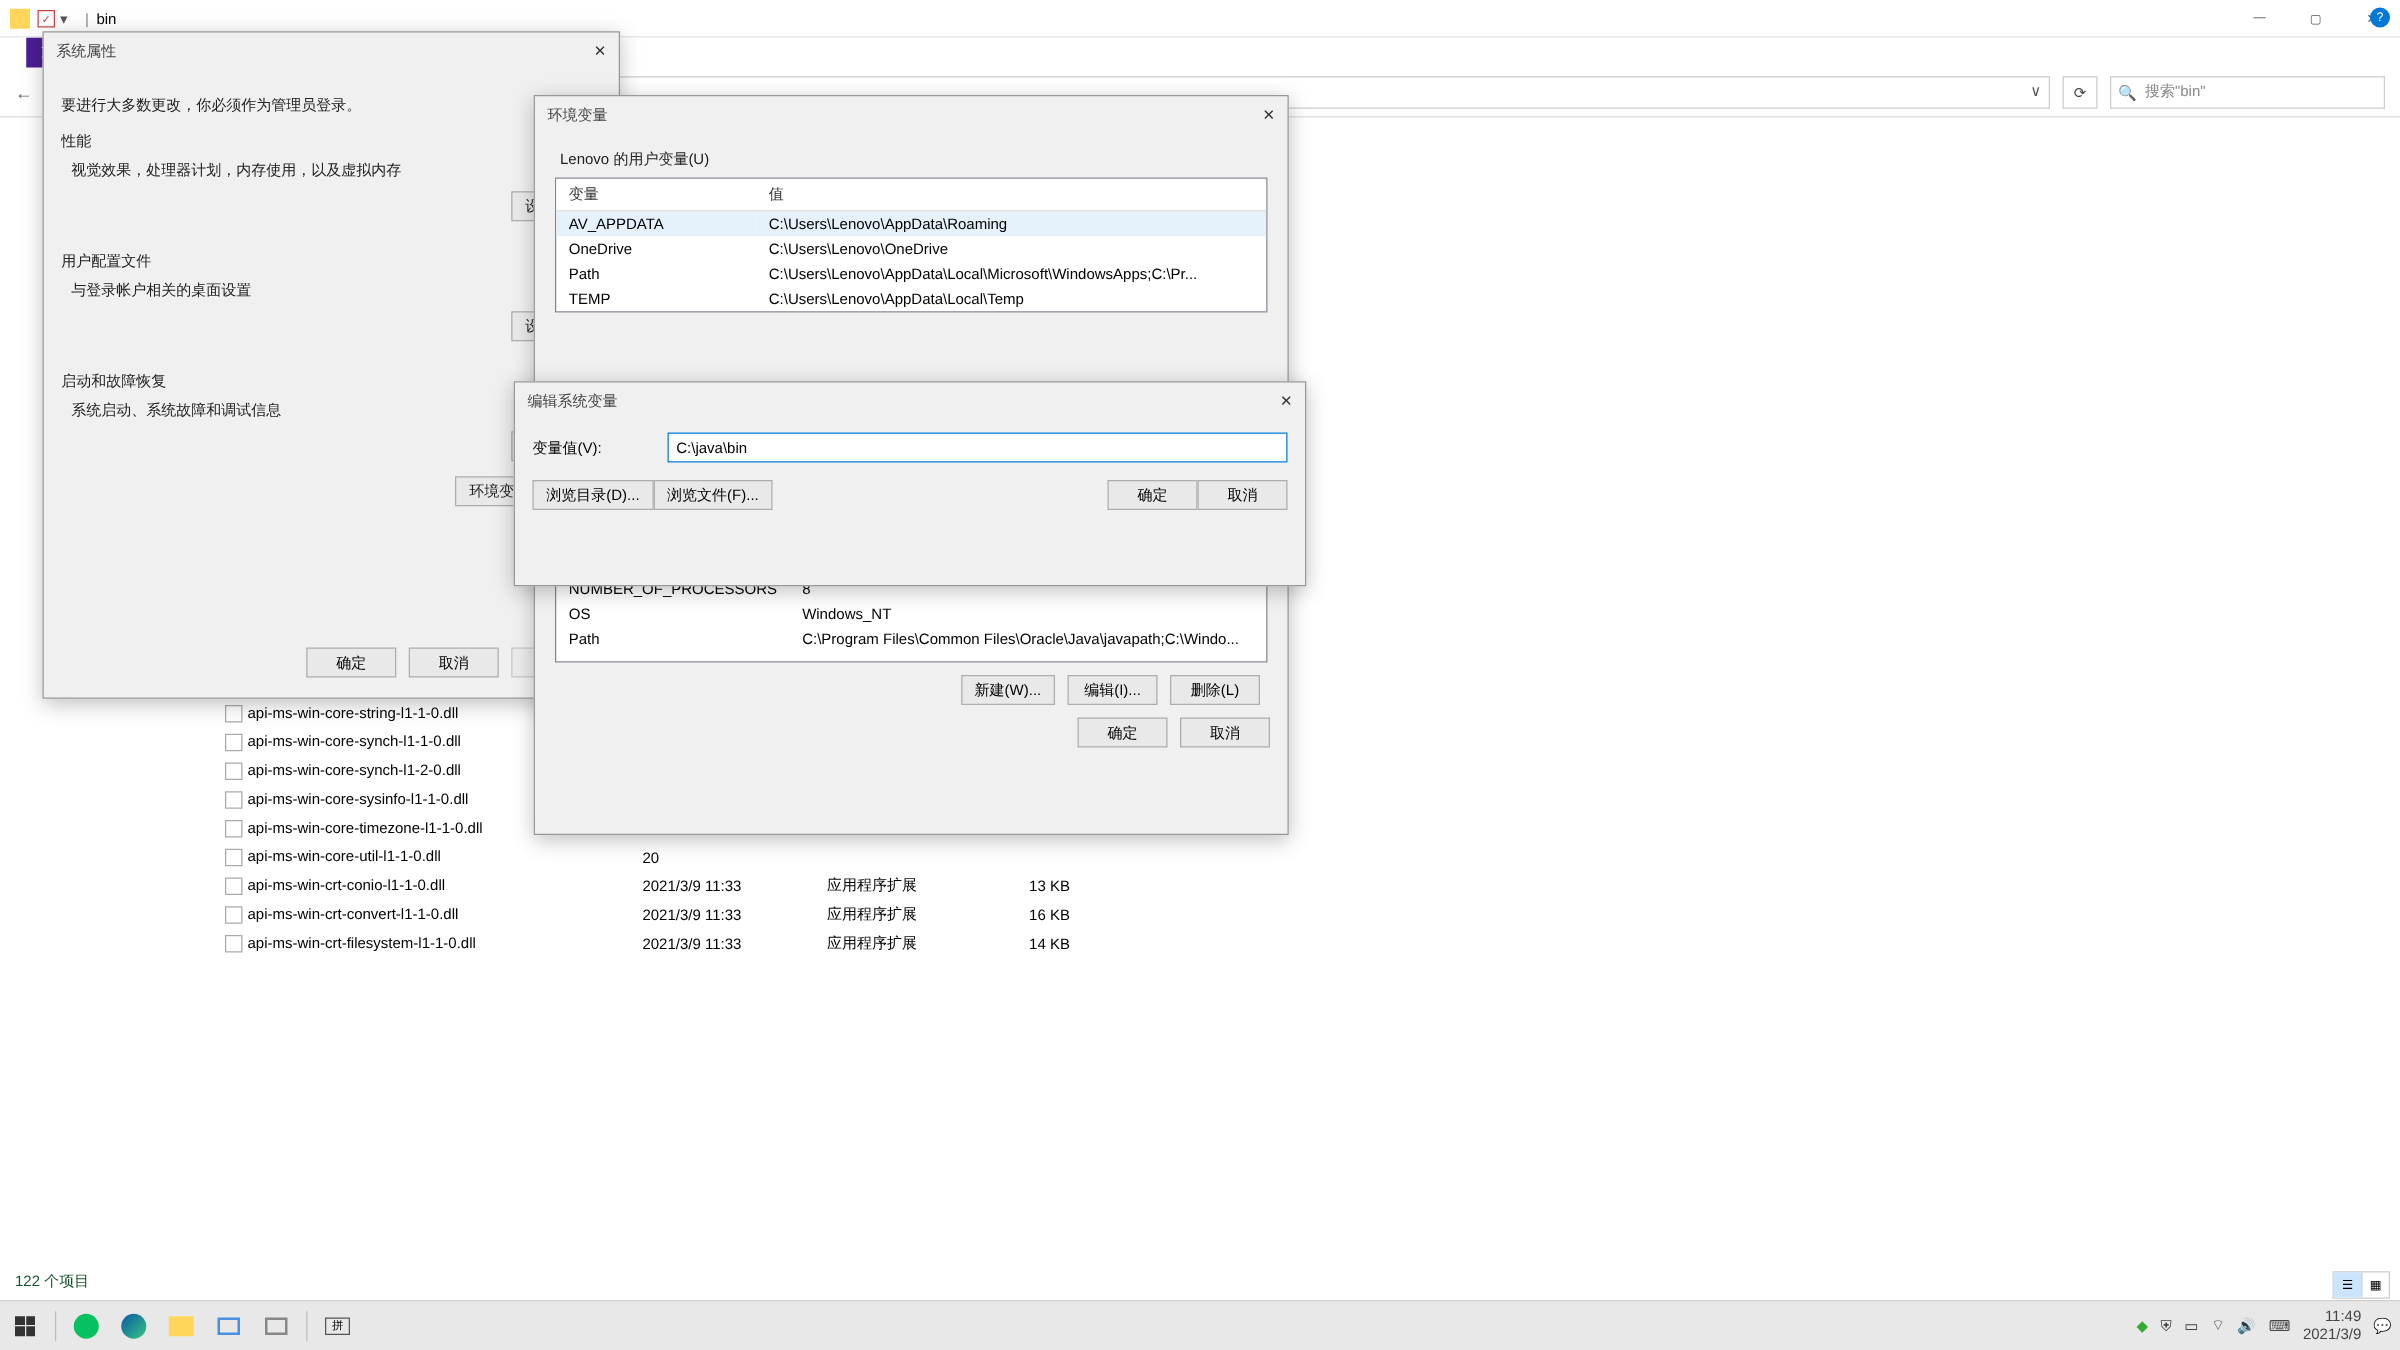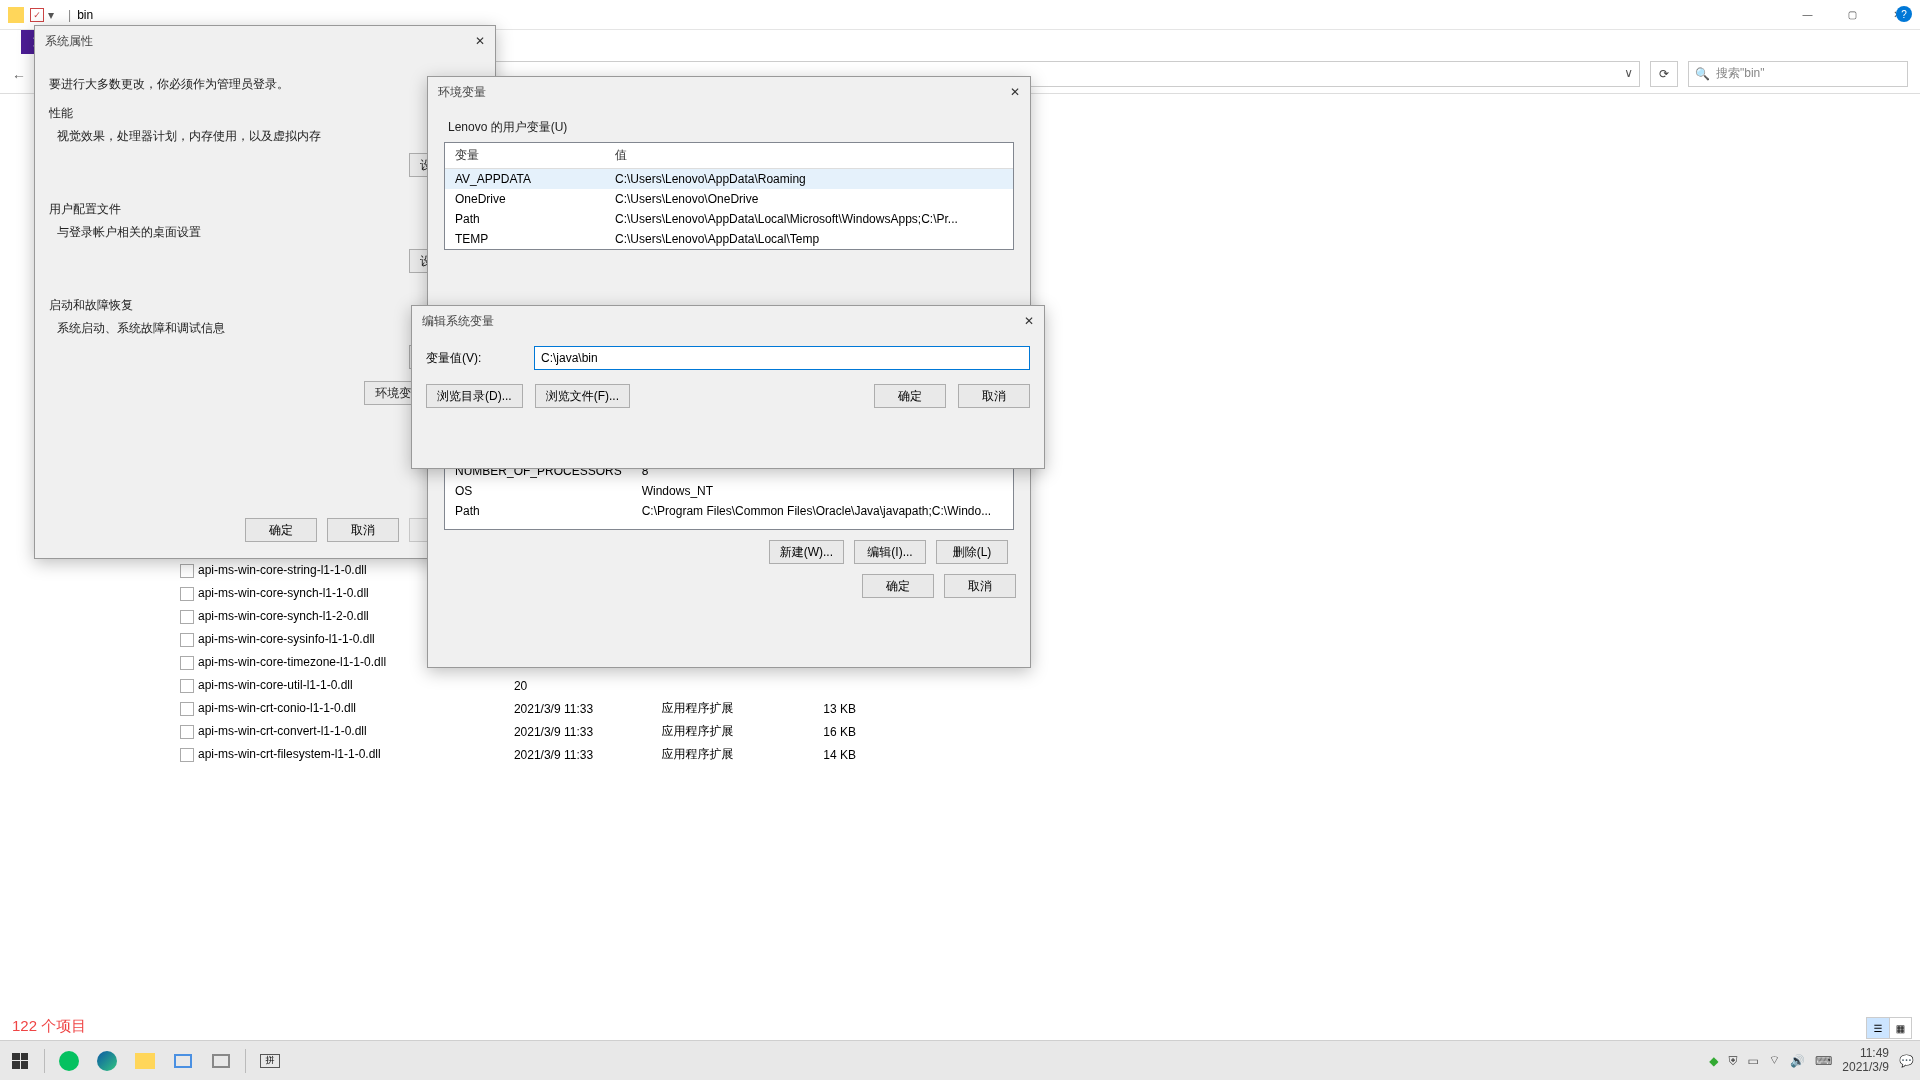--- a/index.html
+++ b/index.html
@@ -26,21 +26,21 @@
 .address { flex: 1; height: 26px; border: 1px solid #ccc; margin: 0 10px; background: #fff; position: relative; }
 .address .chev { position: absolute; right: 6px; top: 4px; color: #555; }
 .refresh-btn { width: 28px; height: 26px; border: 1px solid #ccc; display: flex; align-items: center; justify-content: center; color: #444; }
 .search-box { width: 220px; height: 26px; border: 1px solid #ccc; display: flex; align-items: center; padding: 0 6px; color: #888; }
 
 
 .filelist { position: absolute; left: 168px; top: 558px; width: 700px; }
 .filelist tr { height: 21px; }
 .filelist td { padding: 0 10px; white-space: nowrap; }
 .filelist .fi { width: 14px; height: 14px; display: inline-block; border: 1px solid #aaa; background: #fff; margin-right: 4px; vertical-align: middle; }
-.statusbar { position: absolute; left: 12px; bottom: 41px; height: 22px; color: #ef4444; font-size: 15px; }
+.statusbar { position: absolute; left: 12px; bottom: 41px; height: 22px; color: #14532d; font-size: 12px; }
 .view-toggle { position: absolute; right: 8px; bottom: 41px; display: flex; border: 1px solid #ccc; }
 .view-toggle div { width: 22px; height: 20px; border-left: 1px solid #ccc; display: flex; align-items: center; justify-content: center; font-size: 10px; }
 .view-toggle div:first-child { border-left: 0; background: #cce5ff; }
 
 
 .dialog { position: absolute; background: #f0f0f0; border: 1px solid #999; box-shadow: 0 4px 16px rgba(0,0,0,.25); }
 .dialog .dlg-title { height: 30px; display: flex; align-items: center; padding: 0 10px; color: #444; font-size: 12px; position: relative; }
 .dialog .dlg-close { position: absolute; right: 6px; top: 6px; width: 18px; height: 18px; display: flex; align-items: center; justify-content: center; color: #333; font-size: 12px; }
 .btn { min-width: 72px; height: 24px; background: #e9e9e9; border: 1px solid #adadad; display: inline-flex; align-items: center; justify-content: center; padding: 0 10px; cursor: default; }
 .btn-row { display: flex; justify-content: flex-end; gap: 10px; margin: 10px 14px; }
@@ -66,21 +66,21 @@
 .ev-table tr.sel { background: #e5f1fb; }
 .ev-btn-row { display: flex; justify-content: flex-end; gap: 10px; margin: 10px 22px; }
 
 
 #dlg-editvar { left: 411px; top: 305px; width: 634px; height: 164px; background: #f0f0f0; }
 .ed-row { display: flex; align-items: center; margin: 10px 14px; }
 .ed-row label { width: 108px; color: #000; }
 .ed-row input { flex: 1; height: 24px; border: 1px solid #7a7a7a; padding: 0 6px; background: #fff; font-size: 12px; }
 .ed-row input.focused { border: 1px solid #0078d7; }
 .ed-btns { display: flex; justify-content: space-between; margin: 14px 14px 8px; }
-.ed-btns .left, .ed-btns .right { display: flex; gap: 12px; }
+.ed-btns .left, .ed-btns .right { display: flex; }
 
 
 .taskbar { position: absolute; bottom: 0; left: 0; right: 0; height: 40px; background: #e8e8e8; border-top: 1px solid #cfcfcf; display: flex; align-items: center; padding: 0 6px; justify-content: space-between; }
 .taskbar .tb-left { display: flex; align-items: center; gap: 10px; }
 .taskbar .tb-left .tbicon { width: 28px; height: 28px; display: flex; align-items: center; justify-content: center; }
 .taskbar .tb-right { display: flex; align-items: center; gap: 10px; color: #444; }
 .taskbar .clock { text-align: right; line-height: 1.1; font-size: 11px; }
 
 
 .i-win { width: 16px; height: 16px; display: grid; grid-template: 1fr 1fr/1fr 1fr; gap: 1px; }

